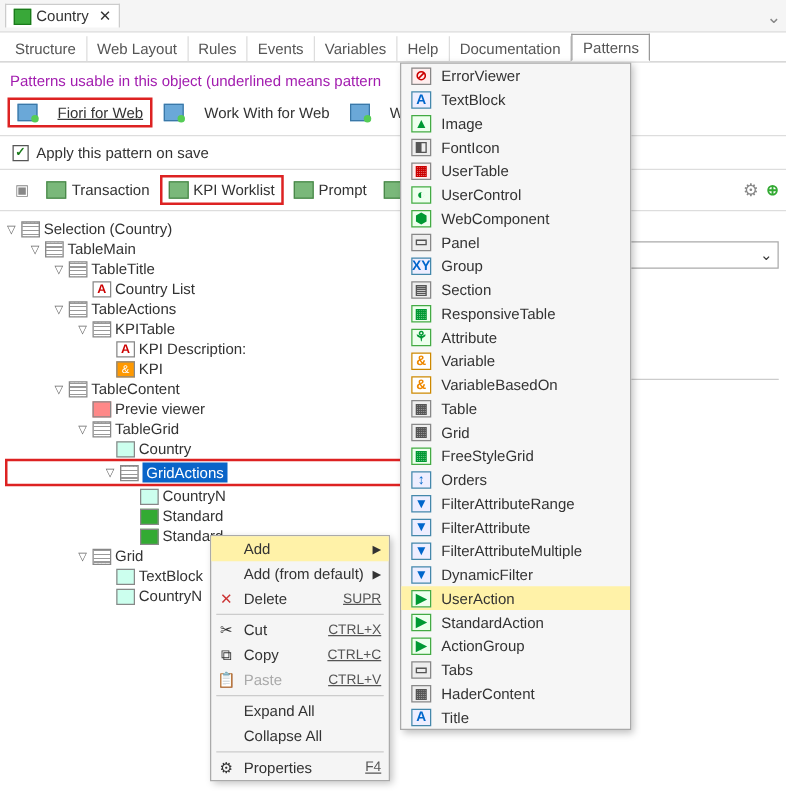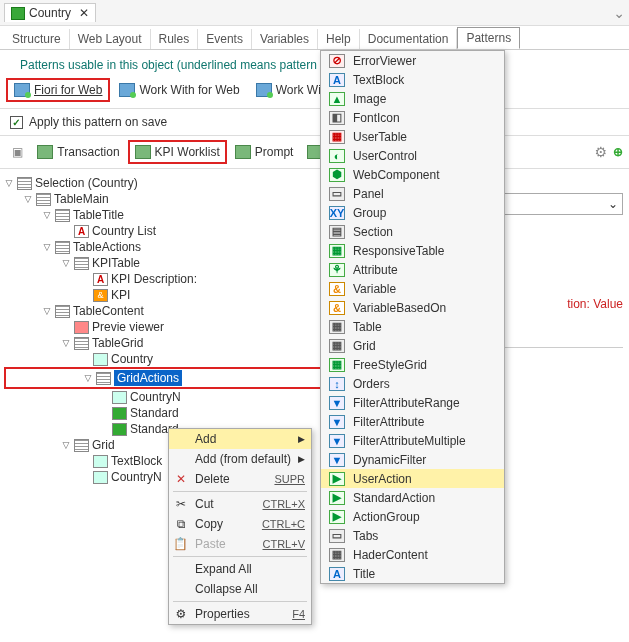--- a/index.html
+++ b/index.html
@@ -4,23 +4,23 @@
 <style>
 * { box-sizing: border-box; margin: 0; padding: 0; }
 body { font-family: "Segoe UI", Tahoma, sans-serif; font-size: 12px; background: #fff; color: #333; width: 629px; height: 642px; overflow: hidden; position: relative; }
 .titlebar { height: 26px; background: #f5f5f5; border-bottom: 1px solid #ddd; display: flex; align-items: center; padding: 0 4px; }
 .tab-header { display: flex; align-items: center; gap: 4px; padding: 2px 6px; background: #fff; border: 1px solid #ccc; border-bottom: none; }
 .tab-header .x { margin-left: 4px; cursor: pointer; }
 .chev-down { margin-left: auto; color: #888; font-size: 14px; }
 .tabs-row { display: flex; border-bottom: 1px solid #ccc; height: 24px; align-items: flex-end; padding-left: 4px; }
 .tab { padding: 3px 8px; color: #555; border-right: 1px solid #ddd; font-size: 12px; }
 .tab.active { border: 1px solid #999; border-bottom: 1px solid #fff; background: #fff; }
-.desc-row { padding: 8px 20px 4px; color: #0f766e; }
+.desc-row { padding: 8px 8px 4px; color: #a21caf; }
 .pattern-buttons { display: flex; gap: 2px; padding: 2px 6px 6px; align-items: center; border-bottom: 1px solid #ddd; }
-.pbtn { display: flex; align-items: center; gap: 4px; padding: 3px 6px; border: 1px solid transparent; cursor: pointer; }
+.pbtn { display: flex; align-items: center; gap: 16px; padding: 3px 6px; border: 1px solid transparent; cursor: pointer; }
 .pbtn .pic { width: 16px; height: 14px; background: #6aa8d8; border: 1px solid #3a78a8; position: relative; }
 .pbtn .pic::after { content:""; position:absolute; width:6px; height:6px; background:#5c5; border-radius:50%; right:-2px; bottom:-2px; }
 .hilite { border: 2.5px solid #d22 !important; }
 .apply-row { padding: 6px 10px; display: flex; align-items: center; gap: 6px; border-bottom: 1px solid #ddd; }
 .check { width: 13px; height: 13px; border: 1px solid #555; display: inline-flex; align-items: center; justify-content: center; font-size: 10px; color: #1a7a1a; font-weight: bold; }
 .toolbar { display: flex; align-items: center; gap: 2px; padding: 4px 6px; border-bottom: 1px solid #ddd; }
 .tbtn { display: flex; align-items: center; gap: 4px; padding: 3px 5px; border: 1px solid transparent; cursor: pointer; }
 .tbtn .ic { width: 16px; height: 14px; background: #7ab87a; border: 1px solid #4a884a; }
 .gear { color: #888; font-size: 14px; margin-left: auto; }
 .main { display: flex; }
@@ -285,21 +285,20 @@
         <span class="nic" style="background:#cfe"></span>
         <span>CountryN</span>
       </div>
   </div>
   <div class="preview">
     <div style="margin-bottom:4px">Previe</div>
     <div class="dd">
         <span>⌄</span>
       </div>
     <div class="big">C</div>
-    <div class="red">tion: Value</div>
     <div style="margin-top:36px;border-top:1px solid #ccc;padding-top:4px"><span>N</span></div>
   </div>
 </div>
 
 <div class="context-menu">
   <div class="cm-item hover">
       <span>Add</span>
       <span class="ar">▶</span>
     </div>
   <div class="cm-item">

